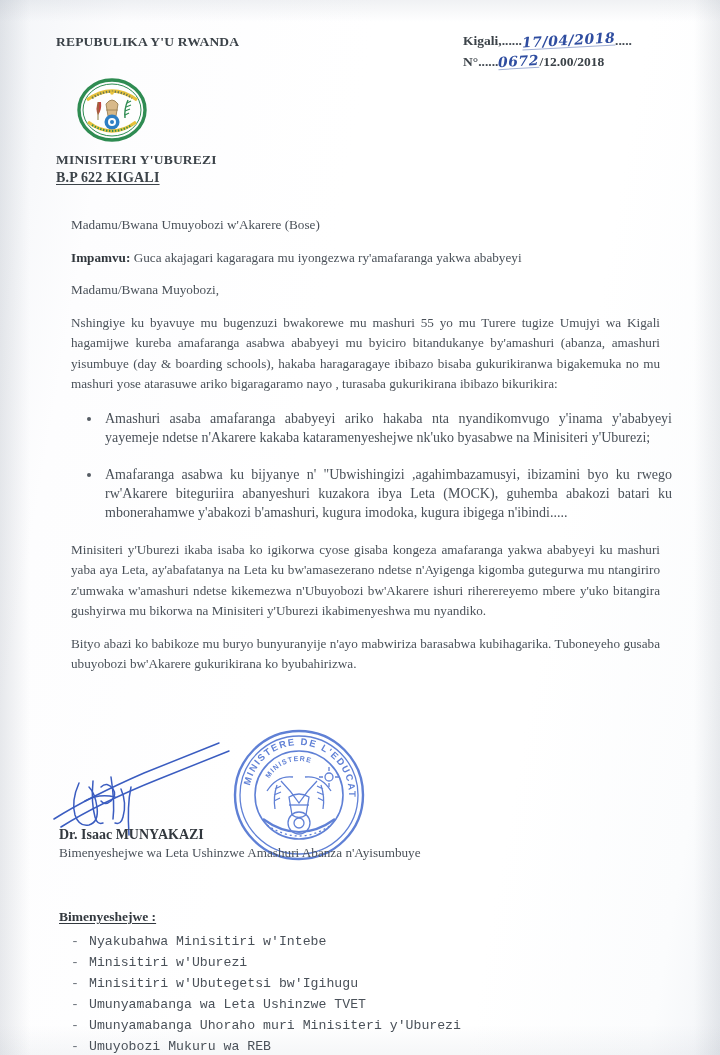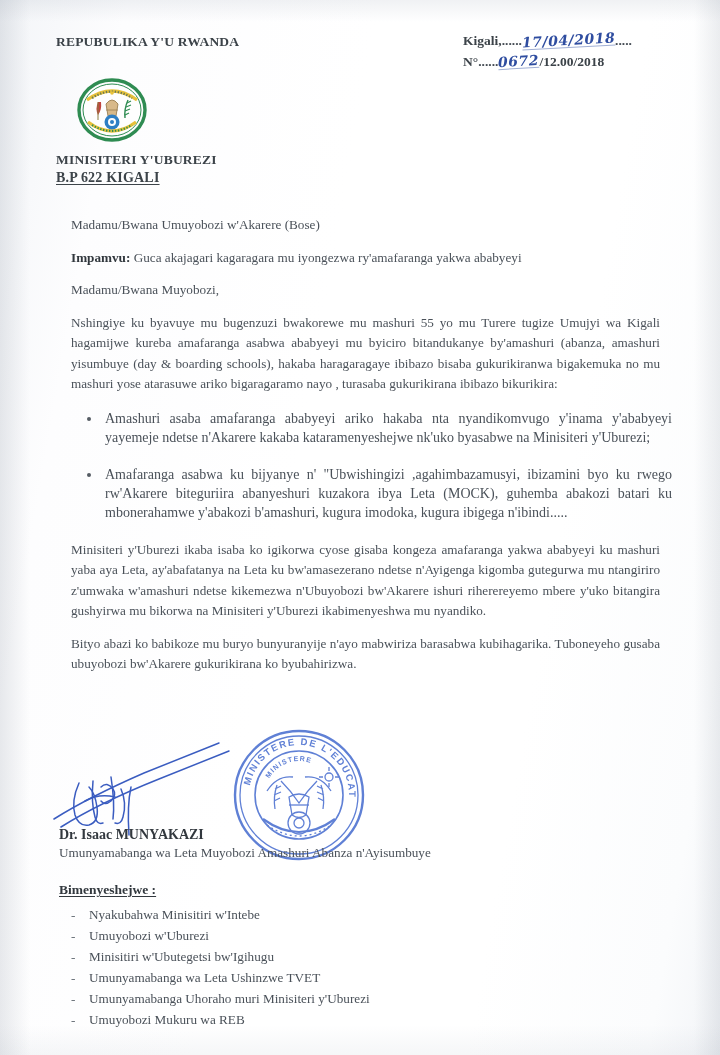--- a/index.html
+++ b/index.html
@@ -219,31 +219,33 @@
     top: 882px;
     width: 500px;
   }
   .cc-title {
     font-weight: bold;
     font-size: 13.5px;
     color: #32383e;
     text-decoration: underline;
     text-underline-offset: 2px;
     margin-bottom: 6px;
+    margin-top: 27px;
   }
   ul.cc-list {
     margin: 0;
     padding-left: 30px;
     list-style: none;
   }
   ul.cc-list li {
     position: relative;
     font-size: 13.2px;
     line-height: 21px;
     color: #4a5159;
+    font-family: Liberation Mono, monospace;
   }
   ul.cc-list li:before {
     content: "-";
     position: absolute;
     left: -18px;
     top: 0;
     color: #6a7179;
   }
 </style>
 </head>
@@ -369,28 +371,28 @@
           <path d="M132 60 q4 12 2 24 M134 64 l-6 -3 M135 70 l-7 -3 M135 76 l-6 -3"></path>
           <circle cx="140" cy="52" r="4"></circle>
           <path d="M140 46 v-4 M140 58 v4 M134 52 h-4 M146 52 h4"></path>
           <path d="M74 94 q36 26 72 0" stroke-width="2.2"></path>
           <path d="M78 100 q32 22 64 0" stroke-dasharray="2 3"></path>
         </g>
       </g>
     </svg>
 
     <div class="signer-name">Dr. Isaac MUNYAKAZI</div>
-    <div class="signer-title">Umunyamabanga wa Leta Muyobozi Amashuri Abanza n'Ayisumbuye</div>
+    <div class="signer-title">Bimenyeshejwe wa Leta Ushinzwe Amashuri Abanza n'Ayisumbuye</div>
   </div>
 
   <div class="cc-zone">
     <div class="cc-title">Bimenyeshejwe :</div>
     <ul class="cc-list">
       <li>Nyakubahwa Minisitiri w'Intebe</li>
-      <li>Umuyobozi w'Uburezi</li>
+      <li>Minisitiri w'Uburezi</li>
       <li>Minisitiri w'Ubutegetsi bw'Igihugu</li>
       <li>Umunyamabanga wa Leta Ushinzwe TVET</li>
       <li>Umunyamabanga Uhoraho muri Minisiteri y'Uburezi</li>
       <li>Umuyobozi Mukuru wa REB</li>
     </ul>
   </div>
 
 </div>
 
 </body></html>

